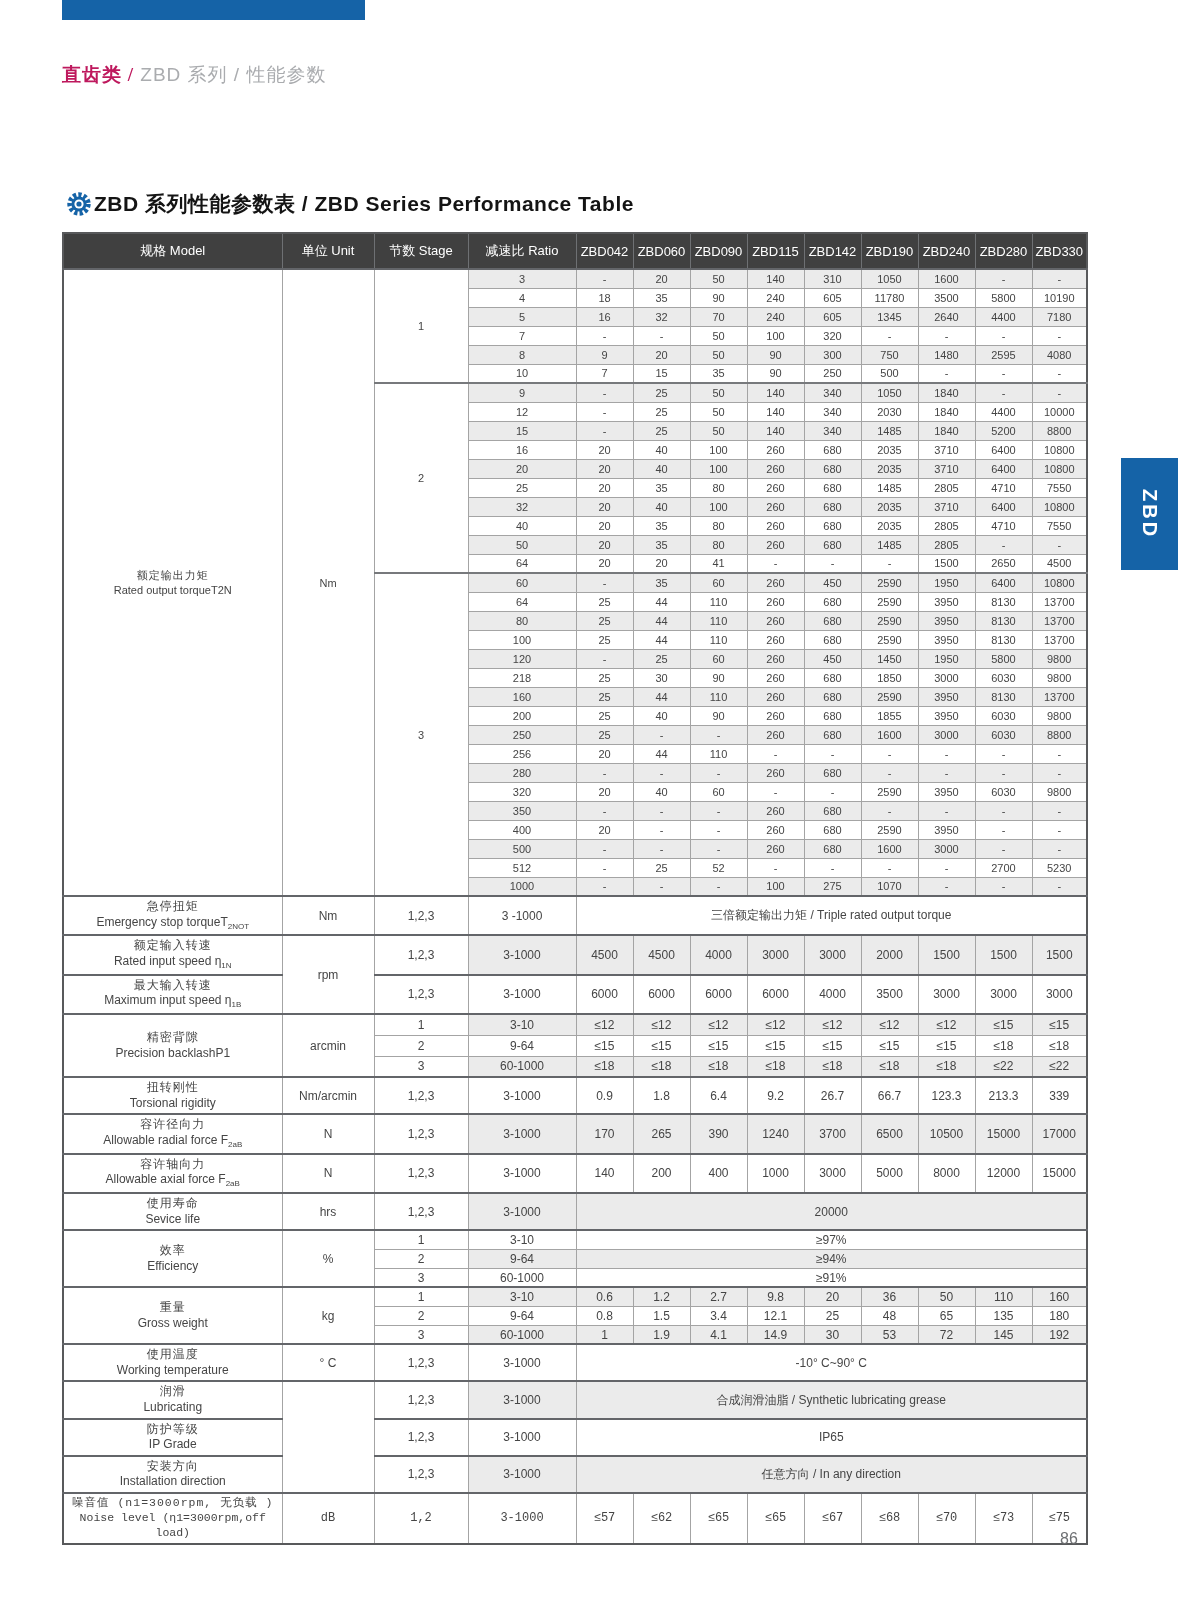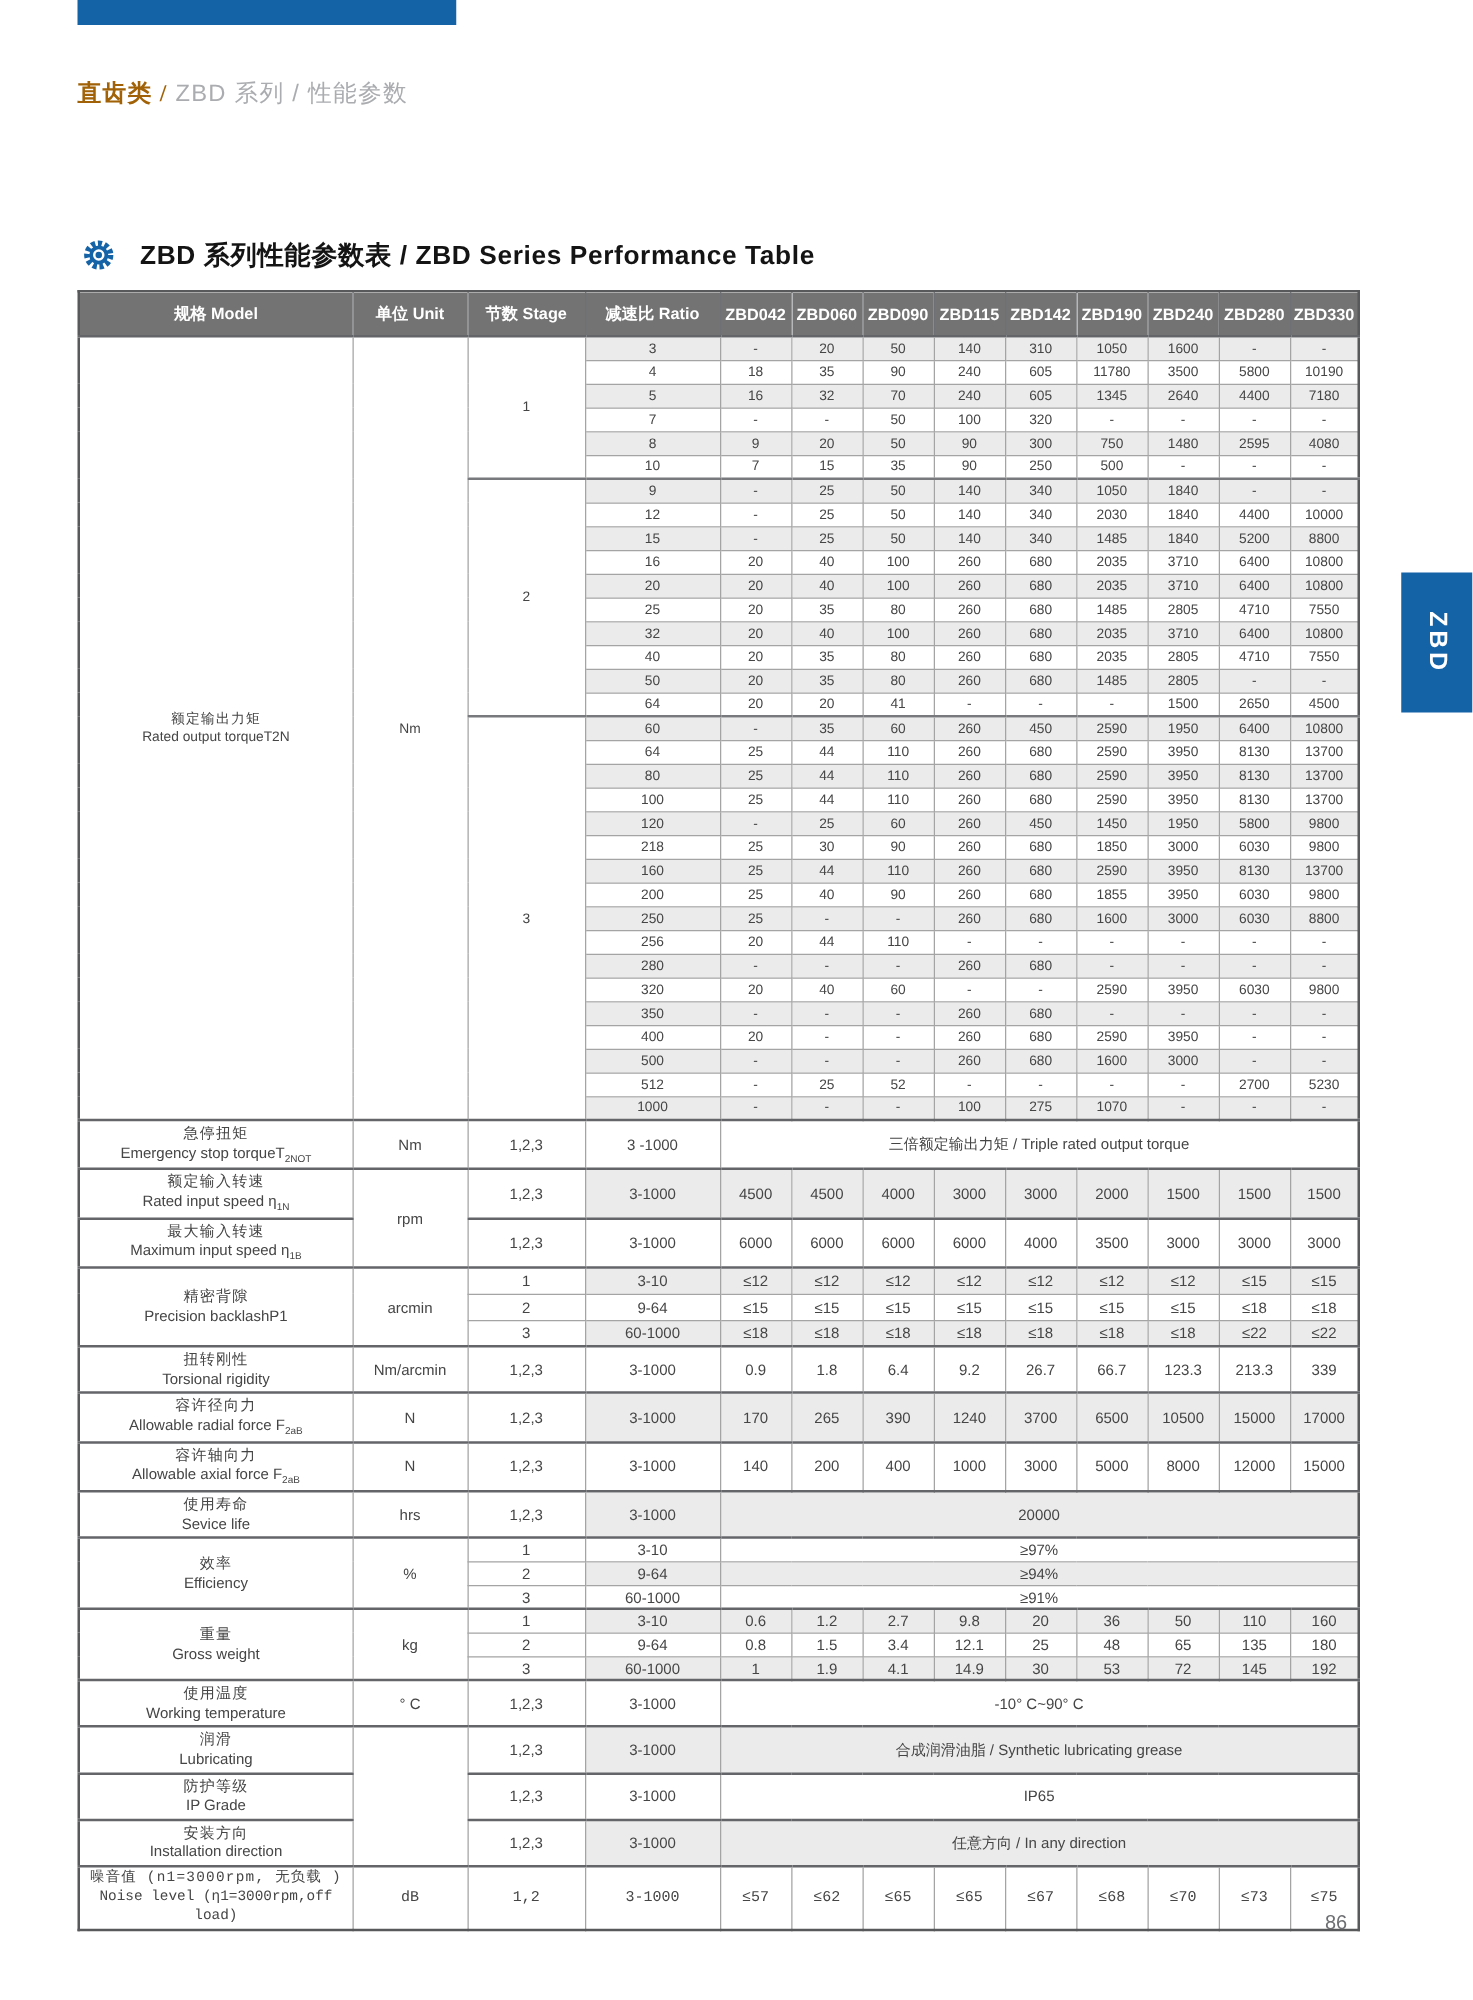--- a/index.html
+++ b/index.html
@@ -1,28 +1,28 @@
 <!DOCTYPE html>
 <html><head>
 <meta charset="utf-8">
 <style>
   * { margin:0; padding:0; box-sizing:border-box; }
   html,body { width:1178px; height:1600px; background:#ffffff;
     font-family:"Liberation Sans","DejaVu Sans",sans-serif; position:relative; }
   .top-bar { position:absolute; left:62px; top:0; width:303px; height:20px; background:#1563a7; }
   .breadcrumb { position:absolute; left:62px; top:62px; font-size:19px; letter-spacing:1px; }
-  .breadcrumb .b1 { font-weight:bold; color:#a16207;font-family:Liberation Serif, serif; }
+  .breadcrumb .b1 { font-weight:bold; color:#be185d;font-family:Liberation Serif, serif; }
   .breadcrumb .b2 { color:#aaacaf; }
-  .title-row { position:absolute; left:66px; top:190px; display:flex; align-items:center; gap:20px; }
+  .title-row { position:absolute; left:66px; top:190px; display:flex; align-items:center; gap:2px; }
   .title-row h1 { font-size:21px; font-weight:bold; color:#141414; letter-spacing:0.5px; }
   .gear { width:26px; height:26px; }
   .tbl-wrap { position:absolute; left:62px; top:232px; }
   table { border-collapse:collapse; table-layout:fixed; width:1025px; border:2px solid #58595b; }
   th, td { border:1px solid #a4a4a4; text-align:center; vertical-align:middle; overflow:hidden; }
-  th { background:#737373; color:#ffffff; font-size:13px; font-weight:bold; height:36px; border-color:#6e7073; }
+  th { background:#404040; color:#ffffff; font-size:13px; font-weight:normal; height:36px; border-color:#6e7073; }
   td { color:#454545; font-size:12px; background:#ffffff; }
   tr.h19 { height:19px; }
   tr.h19 td { font-size:11px; }
   td.sh { background:#ebebeb; }
   td.lbl { font-size:12px; line-height:1.3; padding:2px 2px; }
   td.lbl .cn { letter-spacing:1px; }
   td.lbl.sm { font-size:11.5px; letter-spacing:0; }
   td.lbl sub { font-size:8px; }
   td.stage, td.unit { background:#ffffff; }
   tr.sec td { border-top:2px solid #636569; }

